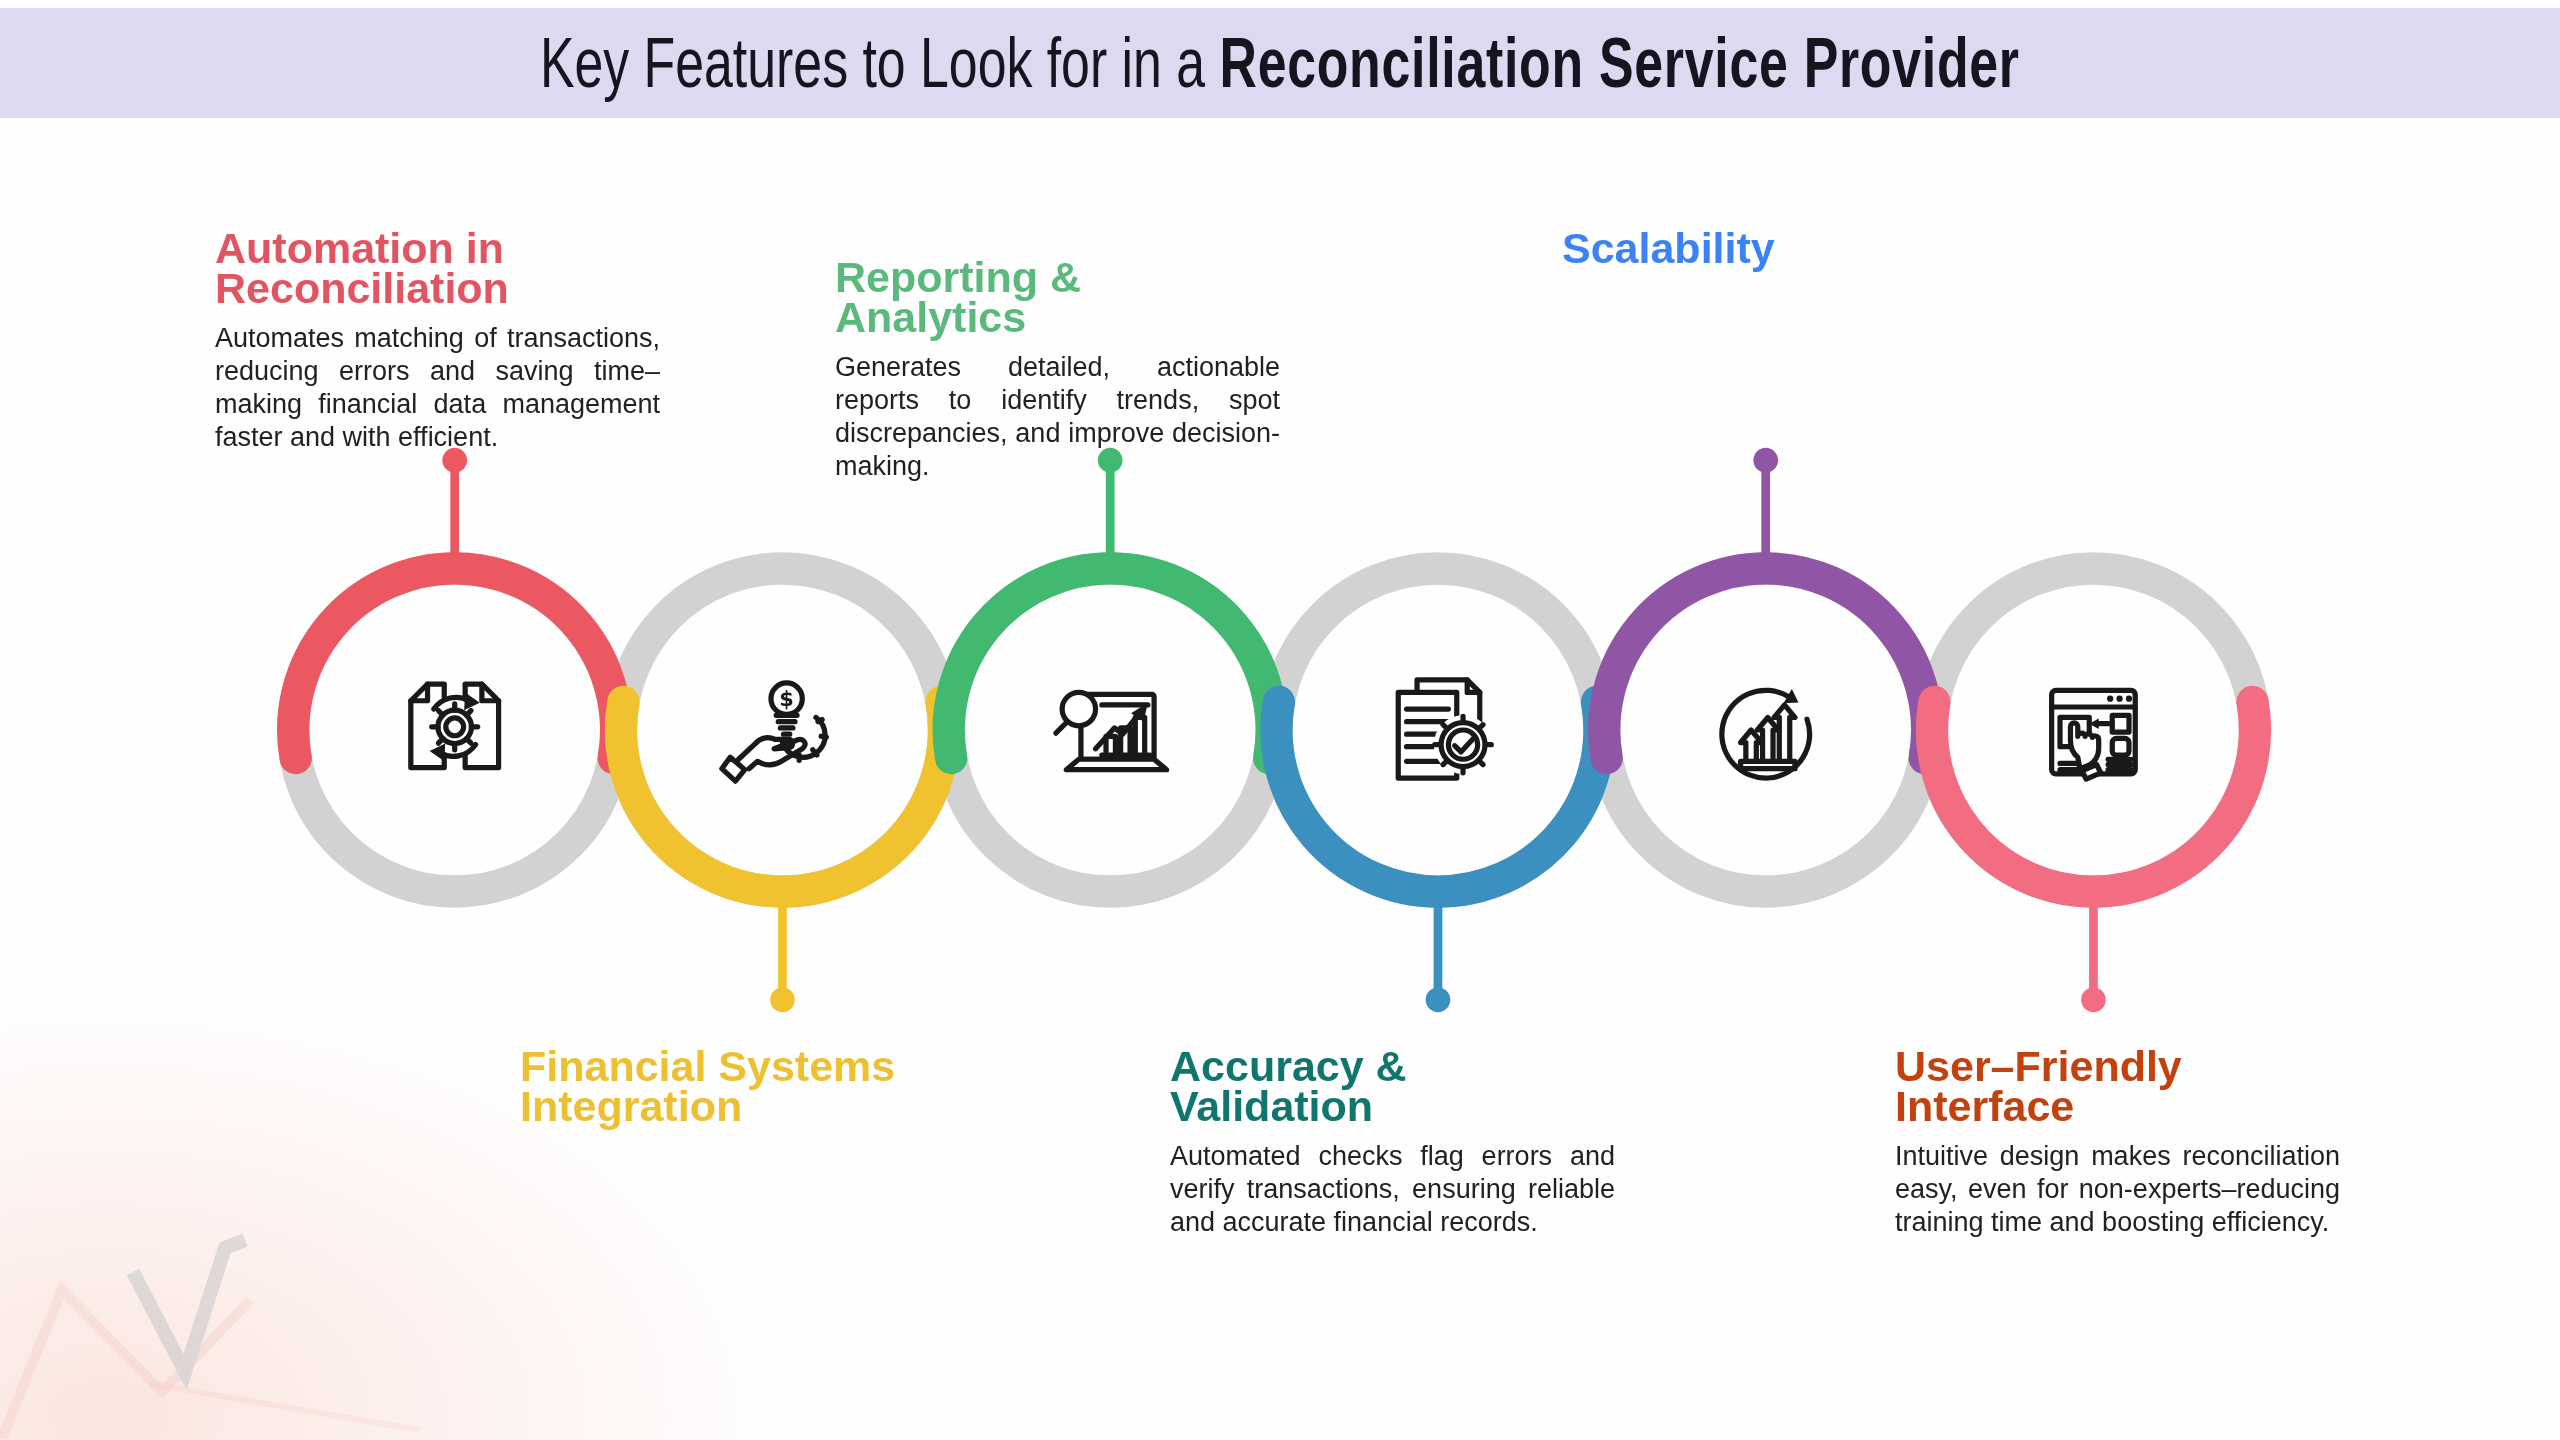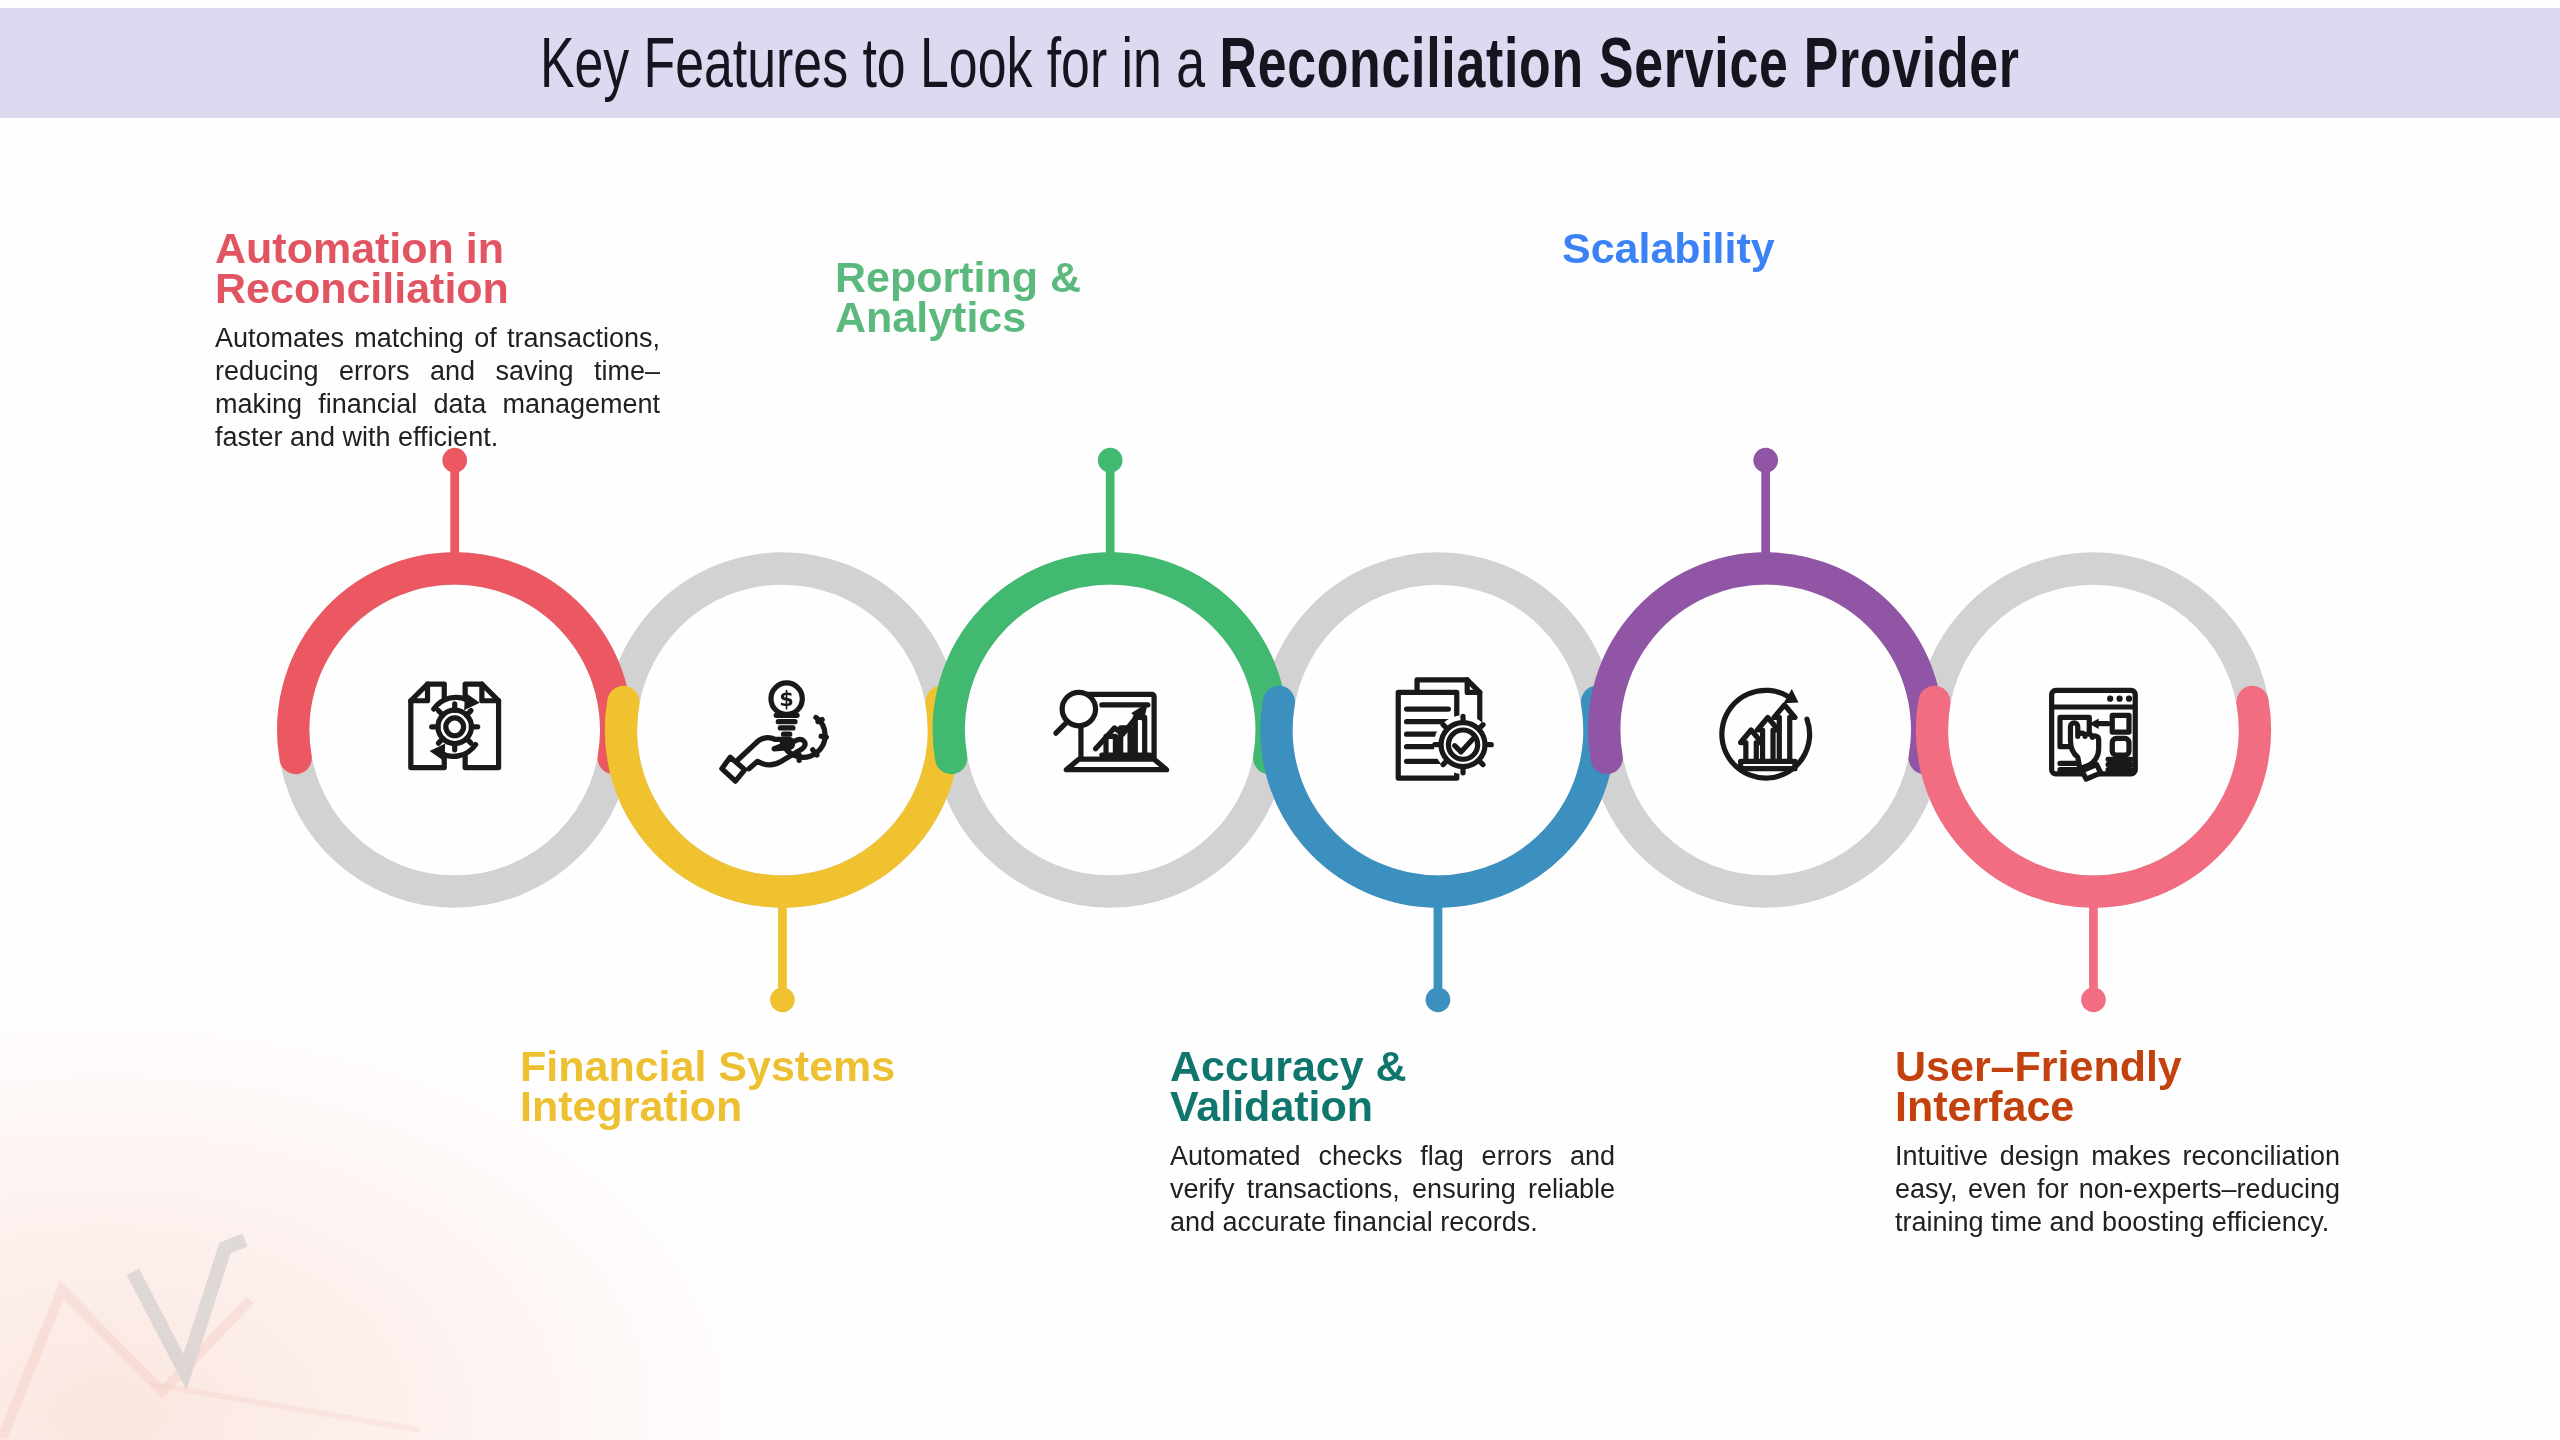--- a/index.html
+++ b/index.html
@@ -48,20 +48,21 @@
       <span>Key Features to Look for in a </span><span class="bold">Reconciliation Service Provider</span>
     </div>
   </div>
 
   <div class="tcol t0">
     <h3 style="color: rgb(225, 85, 99);">Automation in Reconciliation</h3>
     <p>Automates matching of transactions, reducing errors and saving time–making financial data management faster and with efficient.</p>
   </div>
   <div class="tcol t2">
     <h3 style="color: rgb(91, 185, 126);">Reporting &amp; Analytics</h3>
+    <p>Generates detailed, actionable reports to identify trends, spot discrepancies, and improve decision-making.</p>
   </div>
   <div class="tcol t4">
     <h3 style="color: #3b82f6;">Scalability</h3>
   </div>
 
   <div class="tcol t1">
     <h3 style="color: rgb(237, 192, 50);">Financial Systems Integration</h3>
   </div>
   <div class="tcol t3">
     <h3 style="color: #0f766e;">Accuracy &amp; Validation</h3>

